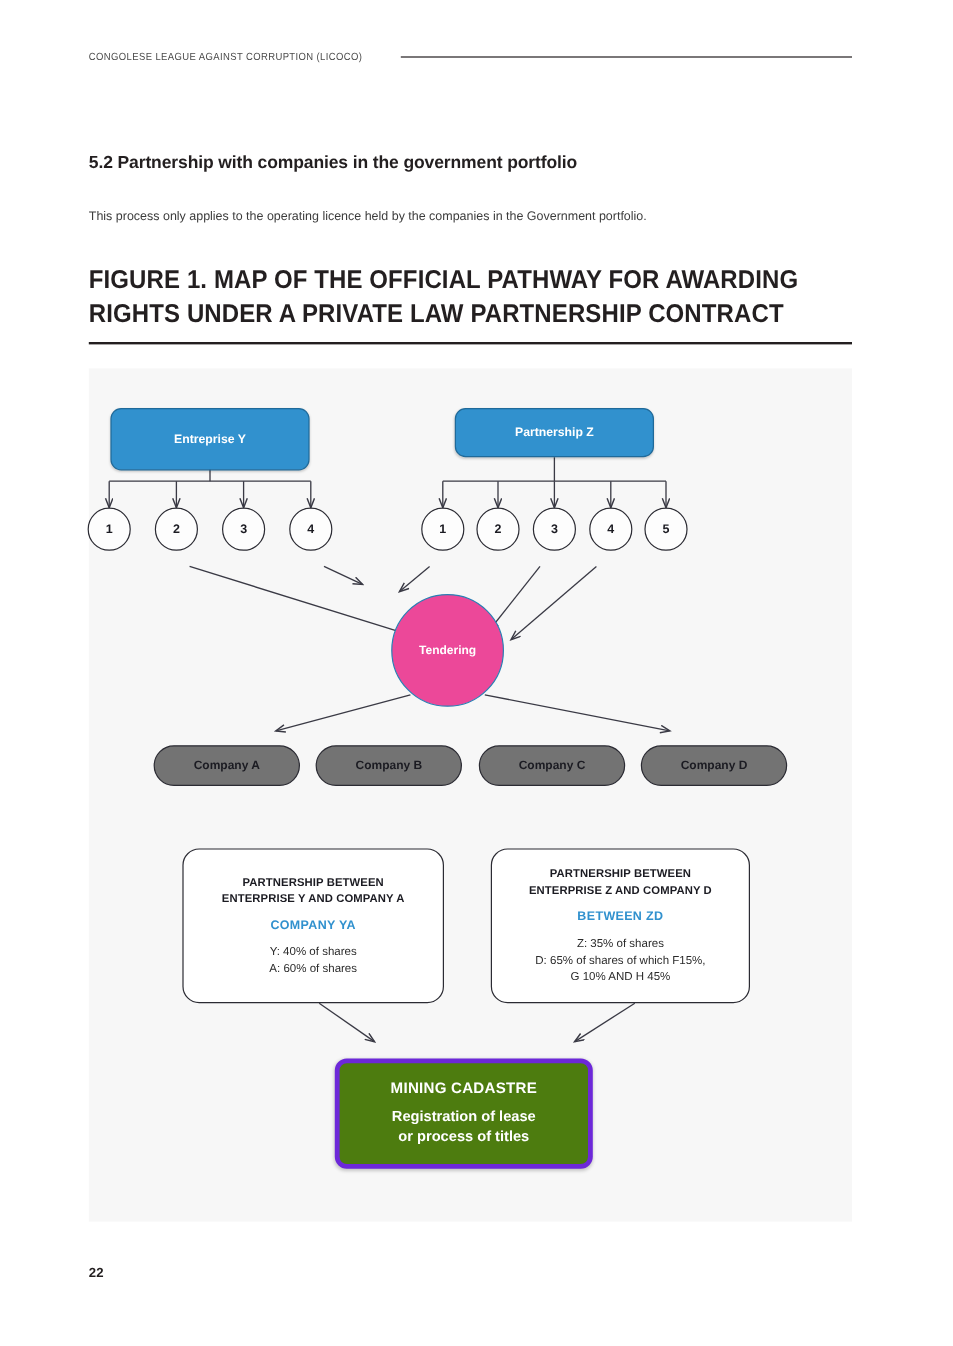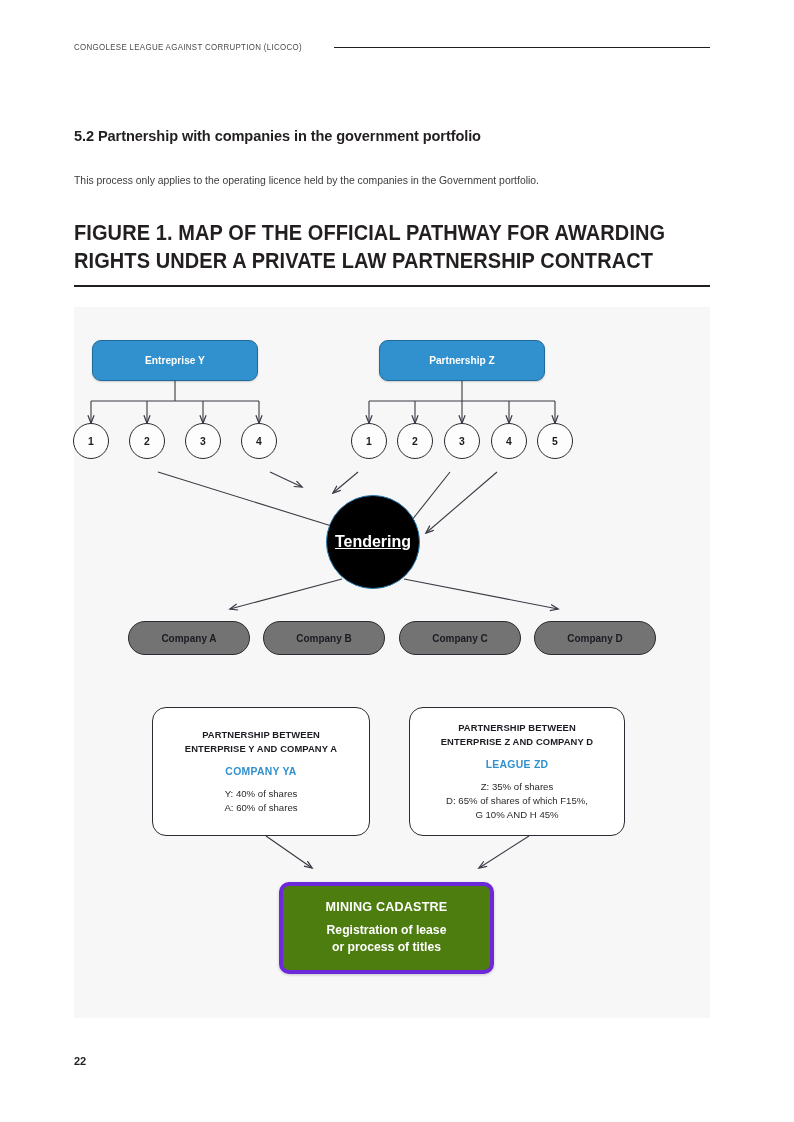--- a/index.html
+++ b/index.html
@@ -138,26 +138,25 @@
     border: 1.2px solid #2b2b33;
     font-size: 10.4px;
     font-weight: bold;
     color: #1b1b22;
   }
 
   .tender-circle {
     width: 94px;
     height: 94px;
     border-radius: 50%;
-    background: #000000;
+    background: #ec4899;
     border: 1px solid #2a7fb4;
     color: #ffffff;
-    font-size: 16px;
-    font-weight: bold;
-    text-decoration: underline;
+    font-size: 10px;
+    font-weight: bold;
   }
 
   .company-pill {
     height: 34px;
     background: #737373;
     border: 1.2px solid #2b2b33;
     border-radius: 17px;
     font-size: 10px;
     font-weight: bold;
     color: #1b1b22;
@@ -270,21 +269,21 @@
       <path d="M423,165 L352,226" marker-end="url(#arw)"></path>
 
       <path d="M268,272 L156,302" marker-end="url(#arw)"></path>
       <path d="M330,272 L484,302" marker-end="url(#arw)"></path>
 
       <path d="M192,529 L238,561" marker-end="url(#arw)"></path>
       <path d="M455,529 L405,561" marker-end="url(#arw)"></path>
     </g>
   </svg>
 
-  <div class="node ent-box" style="left:18px; top:33px; width:166px; height:41px;">
+  <div class="node ent-box" style="left:18px; top:33px; width:166px; height:52px;">
     <span>Entreprise Y</span>
   </div>
   <div class="node ent-box" style="left:305px; top:33px; width:166px; height:41px;">
     <span>Partnership Z</span>
   </div>
 
   <div class="node num-circle" style="left:-1px; top:116px;">
     <span>1</span>
   </div>
   <div class="node num-circle" style="left:55px; top:116px;">
@@ -340,21 +339,21 @@
       <div>Y: 40% of shares</div>
       <div>A: 60% of shares</div>
     </div>
   </div>
 
   <div class="node partner-box" style="left:335px; top:400px; width:216px; height:129px;">
     <div class="partner-title">
       <div>PARTNERSHIP BETWEEN</div>
       <div>ENTERPRISE Z AND COMPANY D</div>
     </div>
-    <div class="partner-company">LEAGUE ZD</div>
+    <div class="partner-company">BETWEEN ZD</div>
     <div class="partner-shares">
       <div>Z: 35% of shares</div>
       <div>D: 65% of shares of which F15%,</div>
       <div>G 10% AND H 45%</div>
     </div>
   </div>
 
   <div class="node cadastre-box" style="left:205px; top:575px; width:215px; height:92px;">
     <div class="cadastre-title">MINING CADASTRE</div>
     <div class="cadastre-sub">

